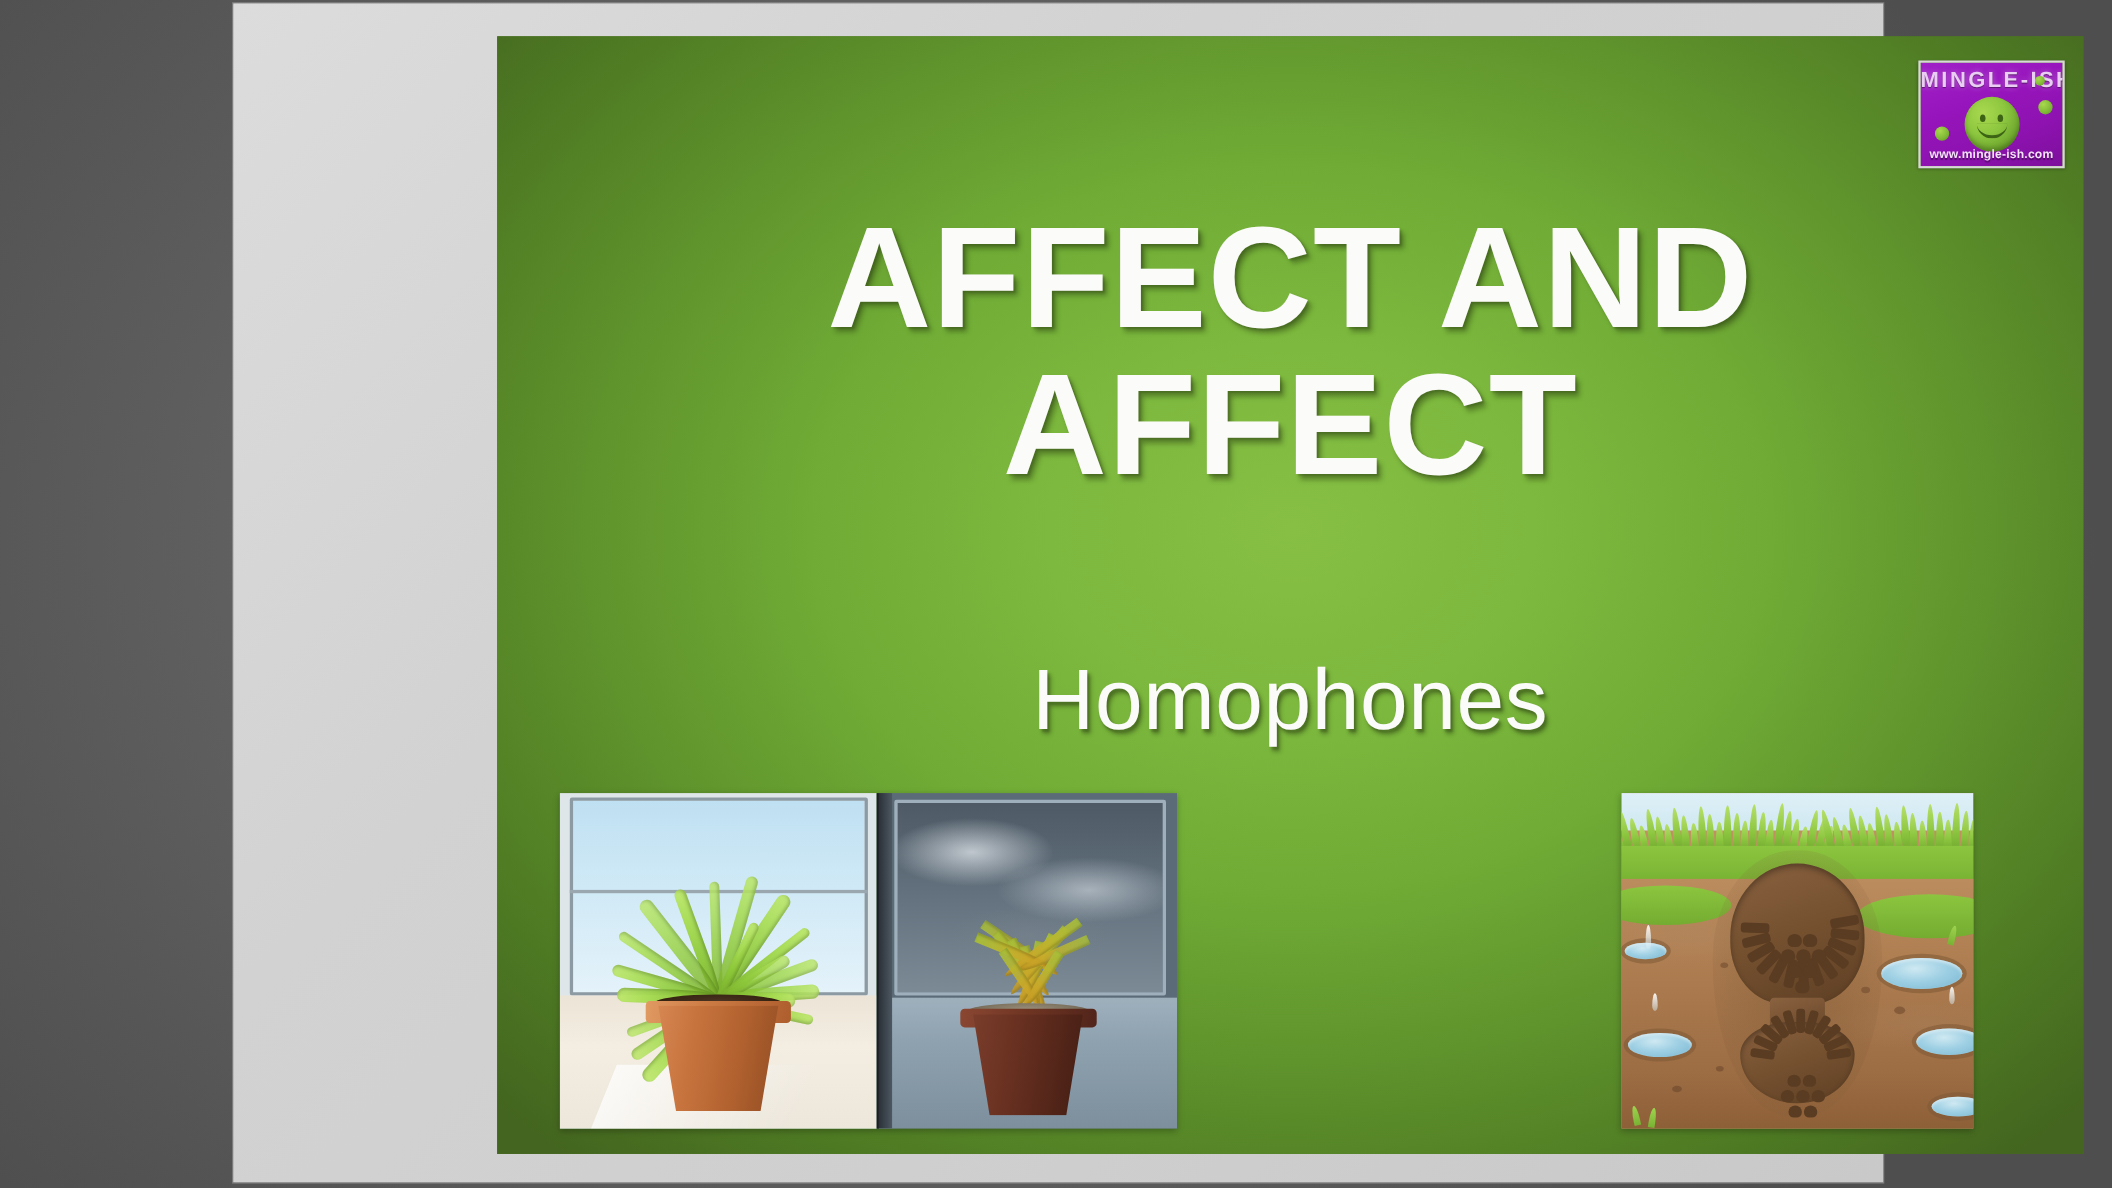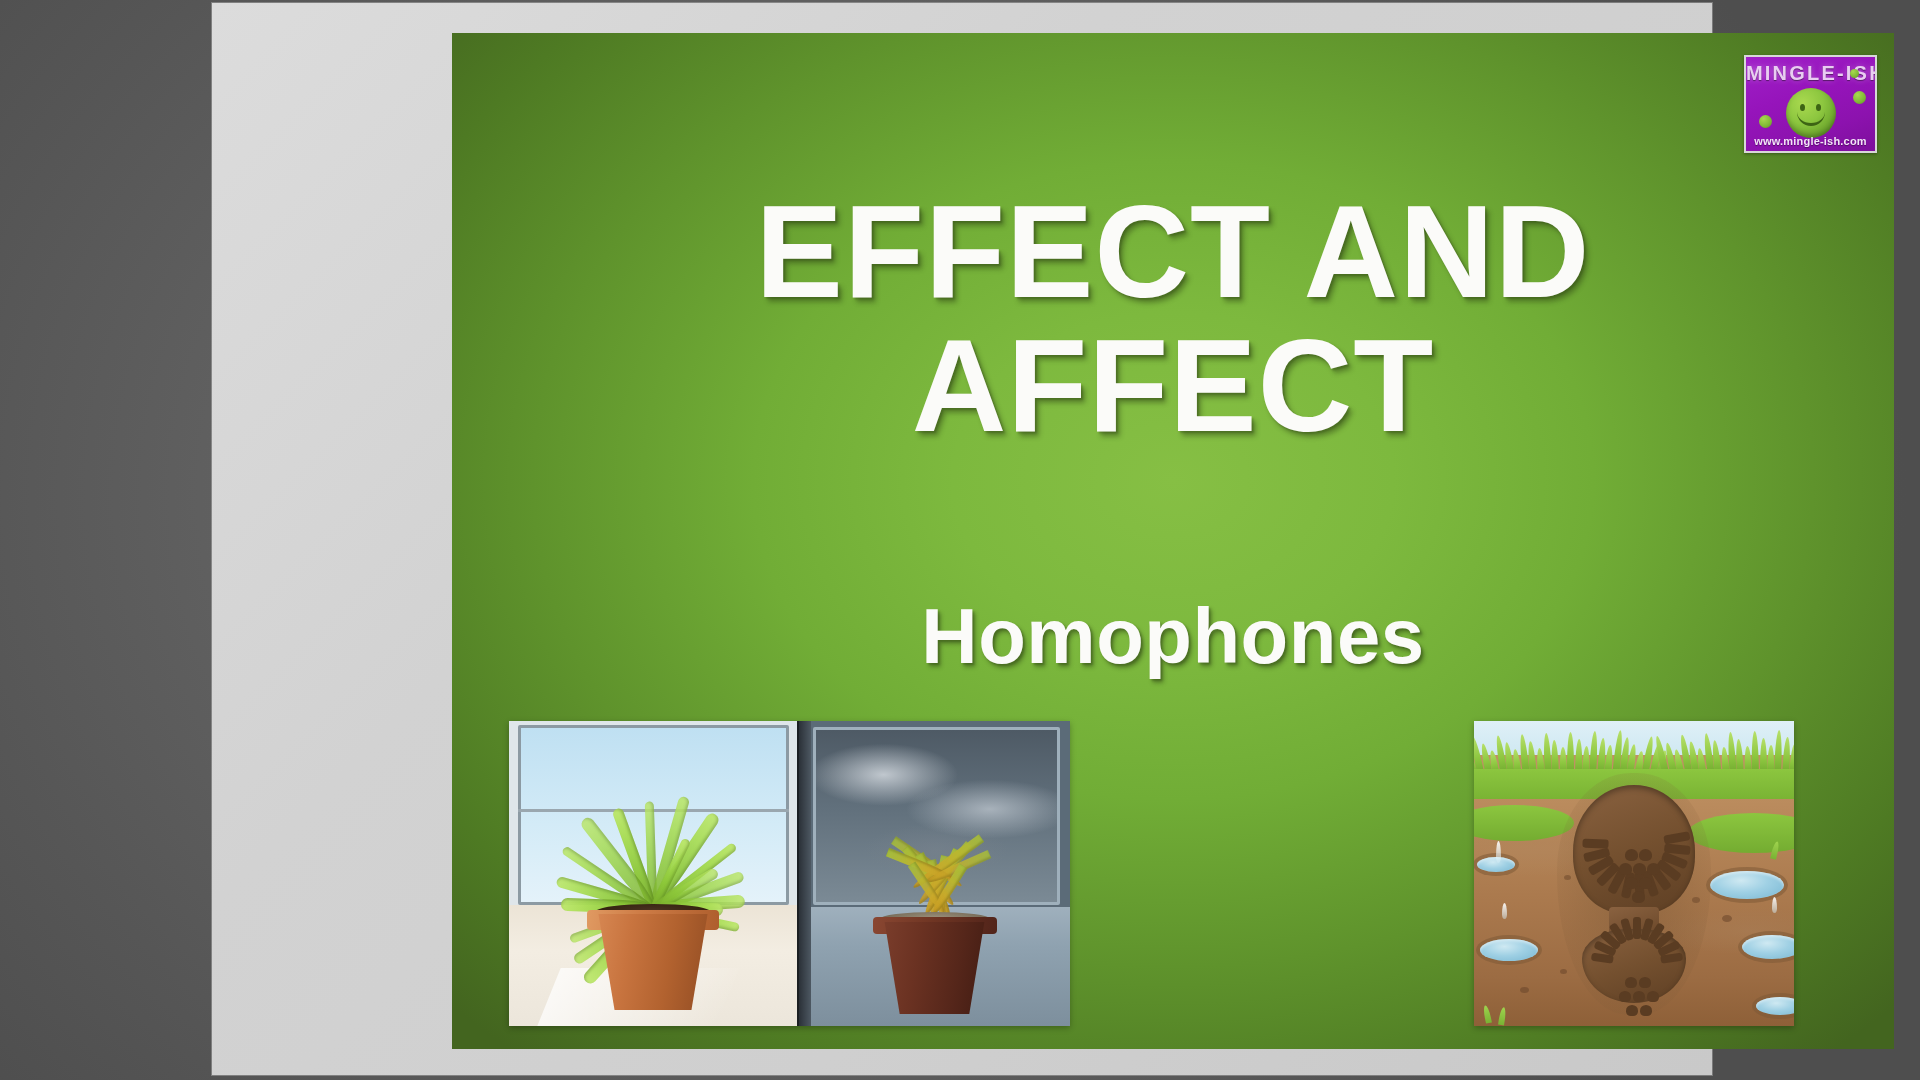--- a/index.html
+++ b/index.html
@@ -108,21 +108,21 @@
     letter-spacing:1px;
     text-shadow:
       4px 5px 5px rgba(40,60,16,.42),
       2px 2px 2px rgba(40,60,16,.3);
   }
   .subtitle{
     position:absolute;
     left:0; right:0; top:558px;
     text-align:center;
     font-size:78px;
-    font-weight:700;
+    font-weight:400;
     color:#fbfbf9;
     letter-spacing:.5px;
     text-shadow:
       3px 4px 4px rgba(40,60,16,.42),
       2px 2px 2px rgba(40,60,16,.3);
   }
 
   
   .photo-pair{
     position:absolute;
@@ -358,21 +358,21 @@
       </div>
 
       <span class="logo-dot d1"></span>
       <span class="logo-dot d2"></span>
       <span class="logo-dot d3"></span>
 
       <div class="logo-url">www.mingle-ish.com</div>
     </div>
 
     <div class="title-block">
-      <div class="title-line">EFFECT AND</div>
+      <div class="title-line">AFFECT AND</div>
       <div class="title-line">AFFECT</div>
     </div>
 
     <div class="subtitle">Homophones</div>
 
     <div class="photo-pair">
 
       <div class="photo photo-healthy">
         <div class="ph-window"></div>
         <div class="ph-mullion"></div>

